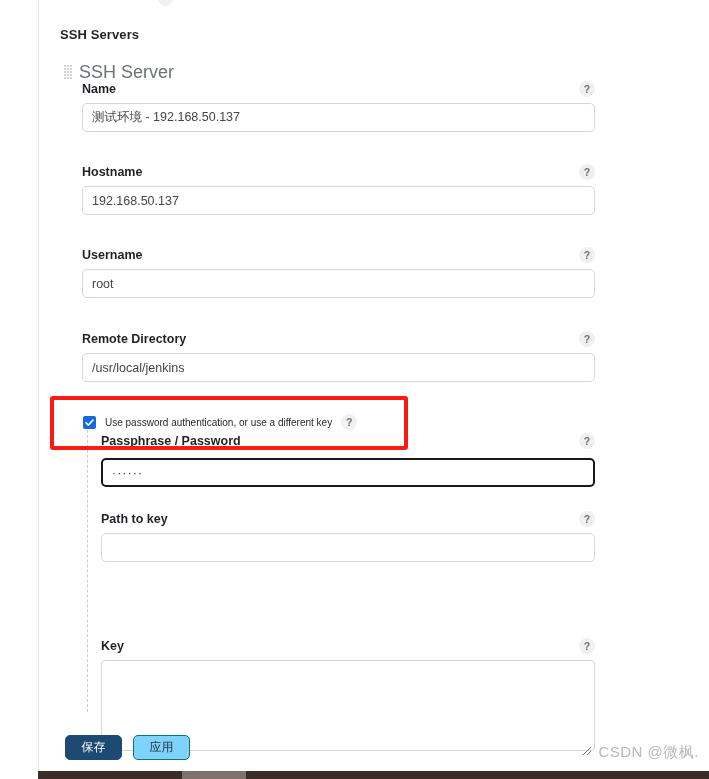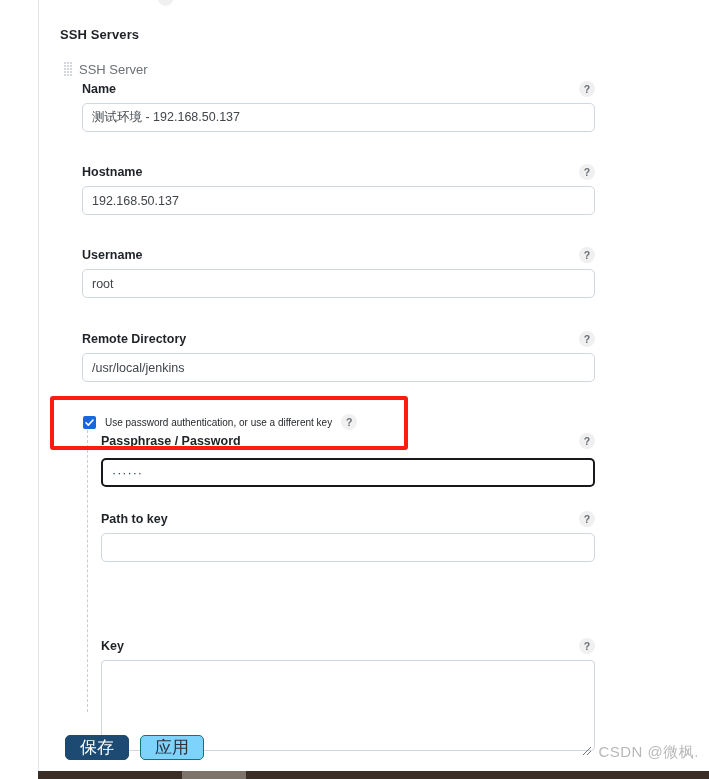--- a/index.html
+++ b/index.html
@@ -64,21 +64,21 @@
     align-items: center;
     gap: 7px;
   }
   .drag-handle {
     width: 8px;
     height: 15px;
     display: block;
     cursor: move;
   }
   .entry-label {
-    font-size: 13px;
+    font-size: 18px;
     color: #6b7177;
   }
 
   .field {
     position: absolute;
     left: 82px;
   }
   .field-label-row {
     display: flex;
     align-items: center;
@@ -205,21 +205,21 @@
     position: absolute;
     left: 65px;
     top: 735px;
     display: flex;
     gap: 11px;
     align-items: center;
   }
   .btn {
     box-sizing: border-box;
     font-family: "Liberation Sans", sans-serif;
-    font-size: 17px;
+    font-size: 12px;
     border-radius: 5px;
     cursor: pointer;
     height: 25px;
     display: inline-flex;
     align-items: center;
     justify-content: center;
     padding: 0 14px;
   }
   .btn-primary {
     background: #1d4a72;

